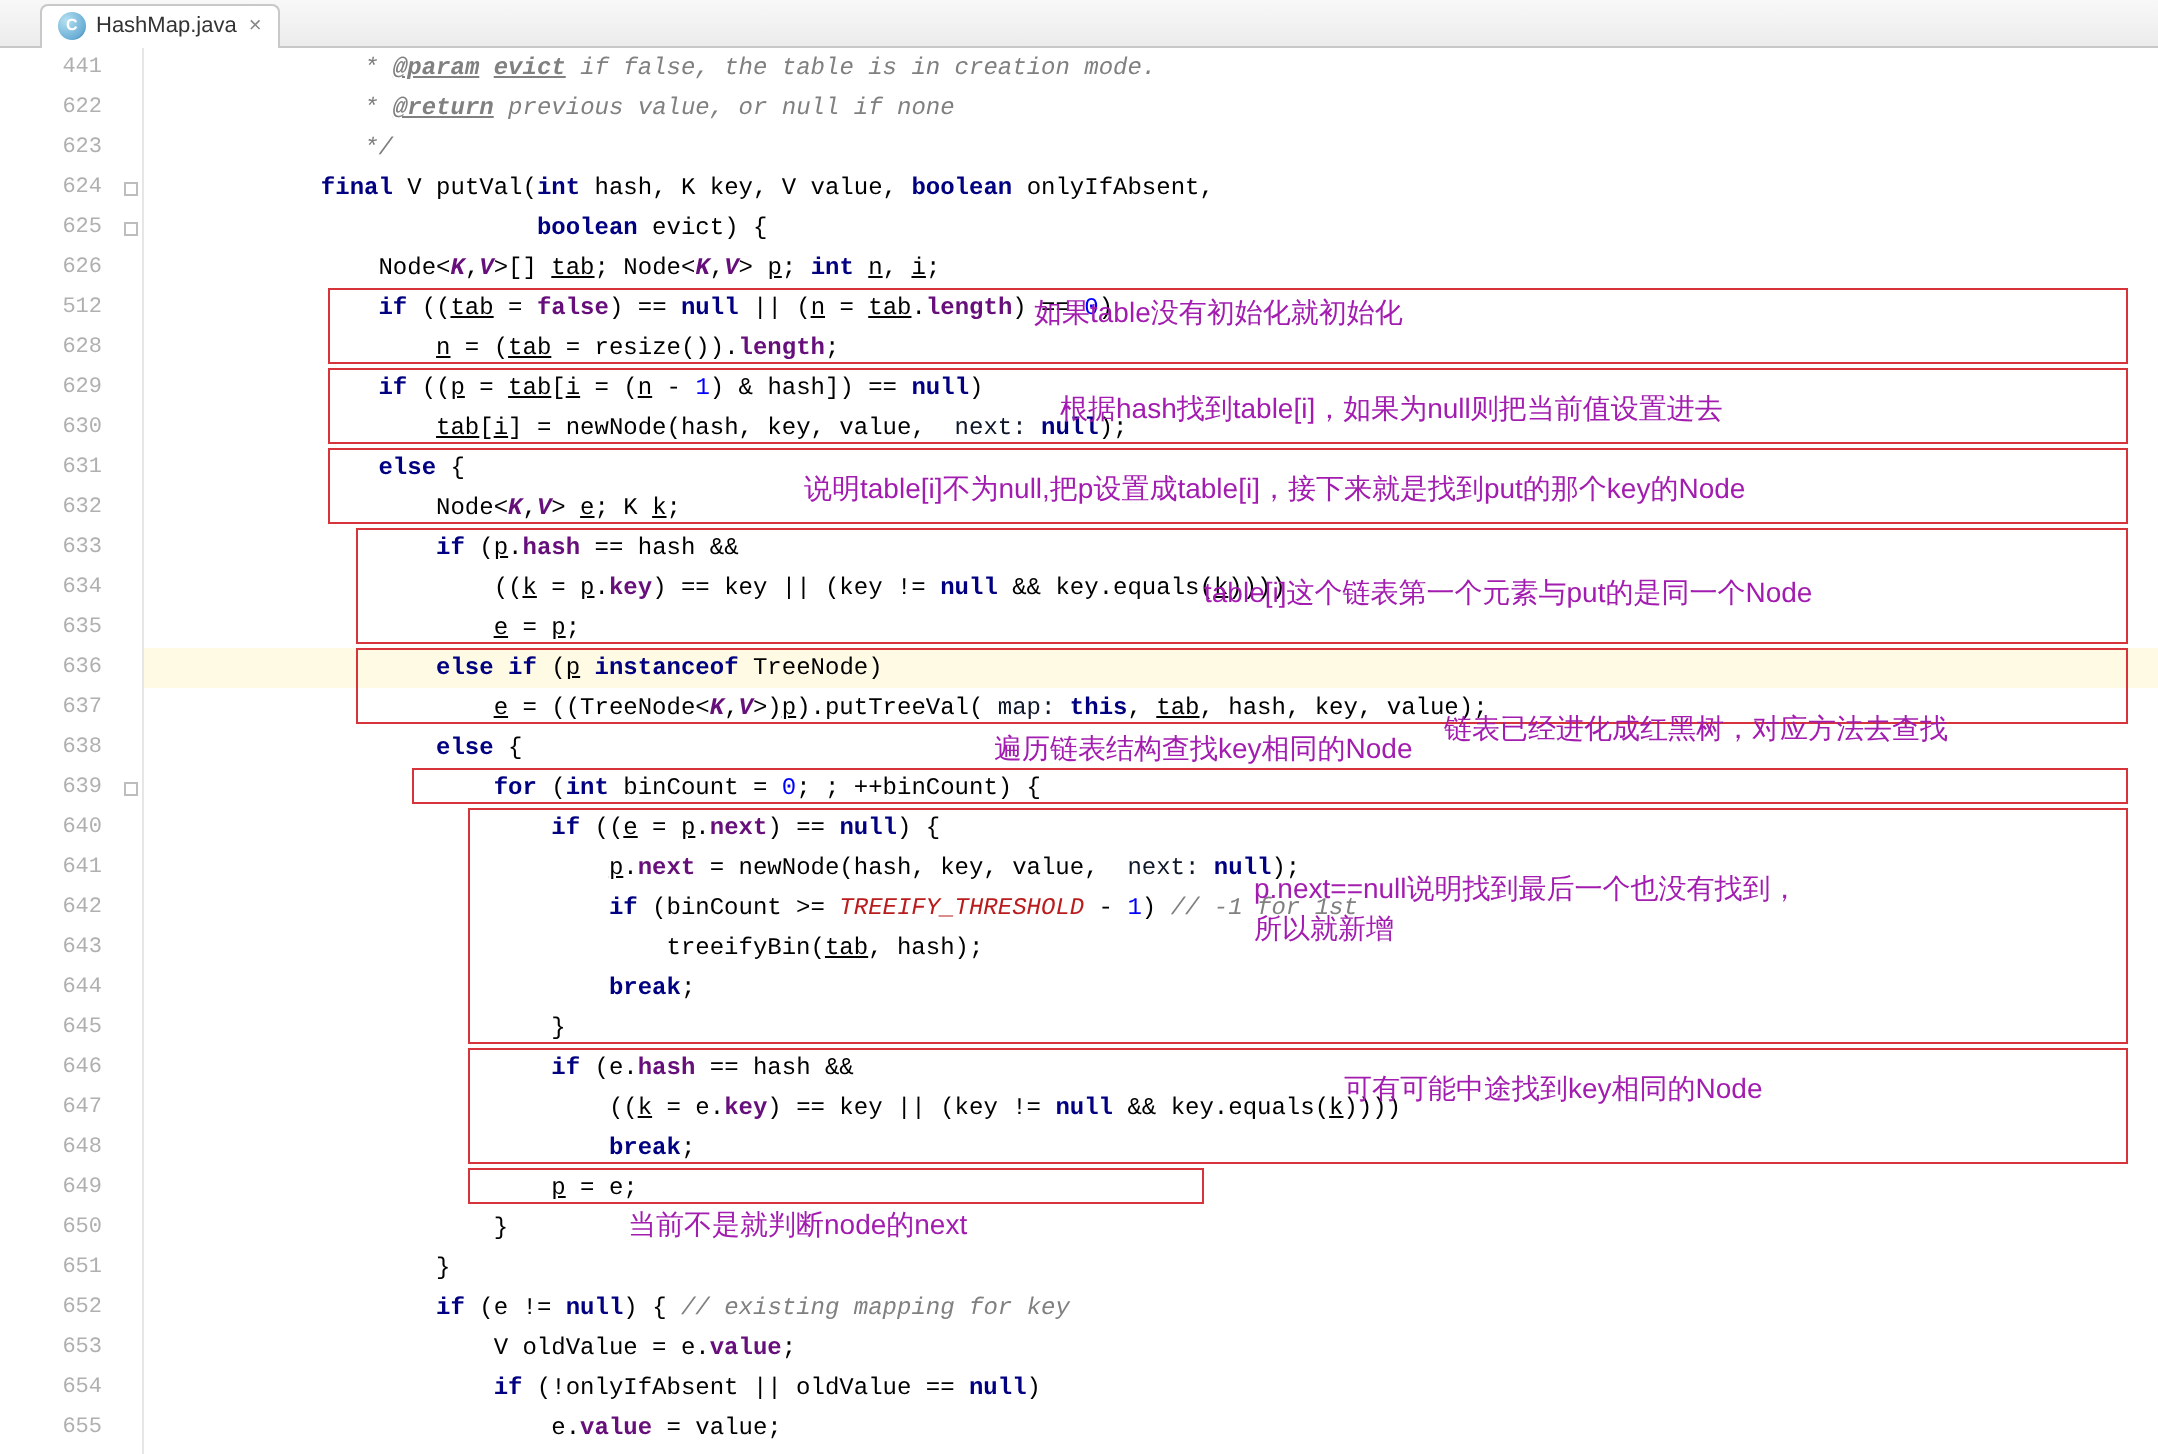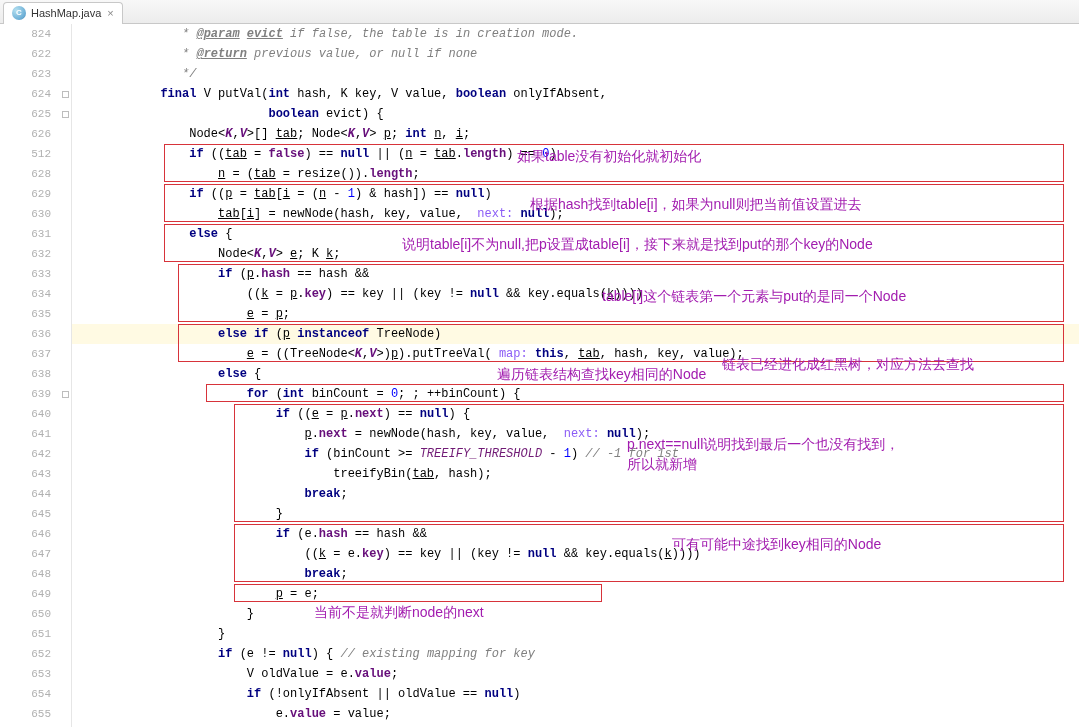--- a/index.html
+++ b/index.html
@@ -1,55 +1,55 @@
 <!DOCTYPE html>
 <html><head>
 <meta charset="utf-8">
 <style>
 * { margin:0; padding:0; box-sizing:border-box; }
 body { font-family:Consolas,"Courier New",monospace; font-size:12px; background:#fff; color:#000; width:1079px; height:727px; overflow:hidden; position:relative; }
-.tabbar { height:24px; background:linear-gradient(#f8f8f8,#ececec); border-bottom:1px solid #c8c8c8; display:flex; align-items:center; padding-left:3px; }
+.tabbar { height:24px; background:linear-gradient(#f8f8f8,#ececec); border-bottom:1px solid #c8c8c8; display:flex; align-items:center; padding-left:20px; }
 .tab { height:22px; background:#fff; border:1px solid #c8c8c8; border-bottom:none; border-radius:4px 4px 0 0; display:flex; align-items:center; padding:0 8px; font-family:Segoe UI,Arial,sans-serif; font-size:11px; color:#333; margin-top:2px; }
 .file-icon { width:14px; height:14px; border-radius:50%; background:radial-gradient(circle at 30% 30%,#b4e0f0,#6baed6 70%,#1f5f8b 100%); display:inline-block; margin-right:5px; position:relative; }
 .file-icon::after { content:"C"; position:absolute; font-size:8px; color:#fff; font-weight:bold; top:2px; left:4px; }
 .close-x { margin-left:6px; color:#888; font-size:11px; cursor:pointer; }
 .editor { display:flex; height:703px; }
 .gutter { width:72px; background:#fff; border-right:1px solid #e6e6e6; flex-shrink:0; }
 .gnum { height:20px; line-height:20px; text-align:right; padding-right:20px; color:#b0b0b0; font-size:11px; position:relative; }
 .fold { position:absolute; right:2px; top:7px; width:7px; height:7px; border:1px solid #bdbdbd; background:#fff; }
 .bulb { position:absolute; right:-14px; top:3px; width:12px; height:12px; background:radial-gradient(#ffe066,#f5a623); border-radius:50%; }
 .codearea { flex:1; position:relative; background:#fff; }
 .hl-line { position:absolute; left:0; right:0; height:20px; background:#fffae3; z-index:0; }
 .code-line { height:20px; line-height:20px; white-space:pre; position:relative; z-index:1; padding-left:2px; }
 .box { position:absolute; border:1px solid #d7333a; z-index:2; pointer-events:none; }
 .annot { position:absolute; color:#a21caf; font-family:"Microsoft YaHei","SimSun",Arial,sans-serif; font-size:14px; z-index:3; pointer-events:none; }
 .kw { color:#000080; font-weight:bold; }
 .cm { color:#808080; font-style:italic; }
 .cm .kw-c { color:#808080; font-style:italic; font-weight:bold; text-decoration:underline; }
 .cm .tag { font-weight:bold; text-decoration:underline; }
 .str-u { color:#660e7a; font-weight:bold; font-style:italic; }
-.static { color:#701a75; font-style:italic; }
+.static { color:#b91c1c; font-style:italic; }
 .fld { color:#660e7a; font-weight:bold; }
-.param { color:#8b5cf6; }
+.param { color:#0f172a; }
 .lit { color:#0000ff; }
 </style>
 </head>
 <body>
 
 <div class="tabbar">
   <div class="tab">
     <span class="file-icon"></span>
     <span>HashMap.java</span>
     <span class="close-x">×</span>
   </div>
 </div>
 
 <div class="editor">
   <div class="gutter" id="gutter">
-      <div class="gnum">824</div>
+      <div class="gnum">441</div>
       <div class="gnum">622</div>
       <div class="gnum">623</div>
       <div class="gnum">624<span class="fold"></span></div>
       <div class="gnum">625<span class="fold"></span></div>
       <div class="gnum">626</div>
       <div class="gnum">512</div>
       <div class="gnum">628</div>
       <div class="gnum">629</div>
       <div class="gnum">630</div>
       <div class="gnum">631</div>

